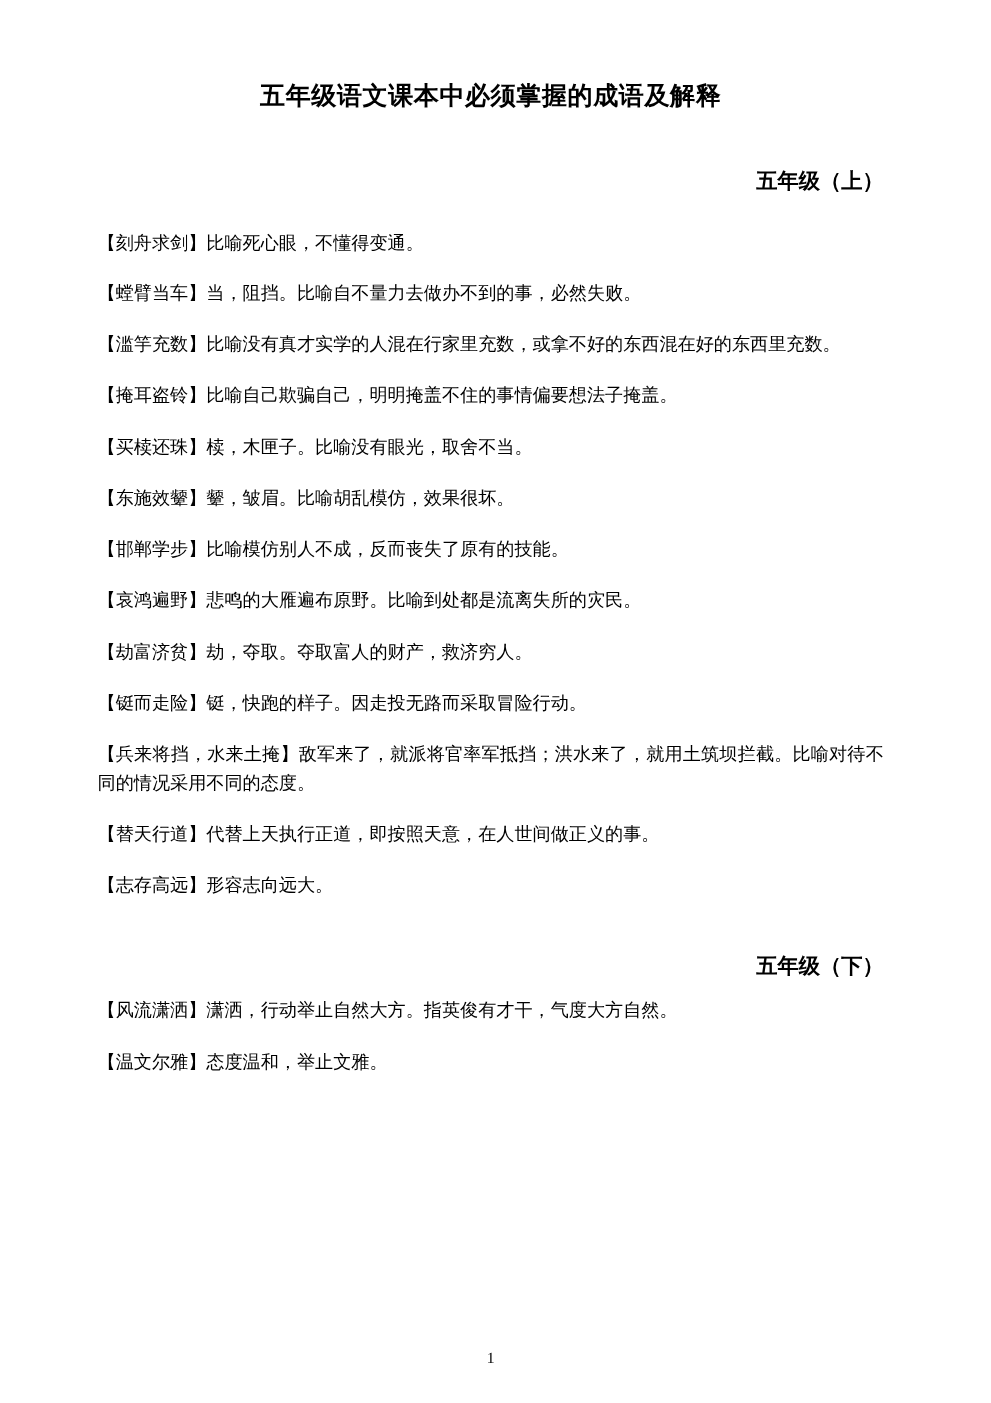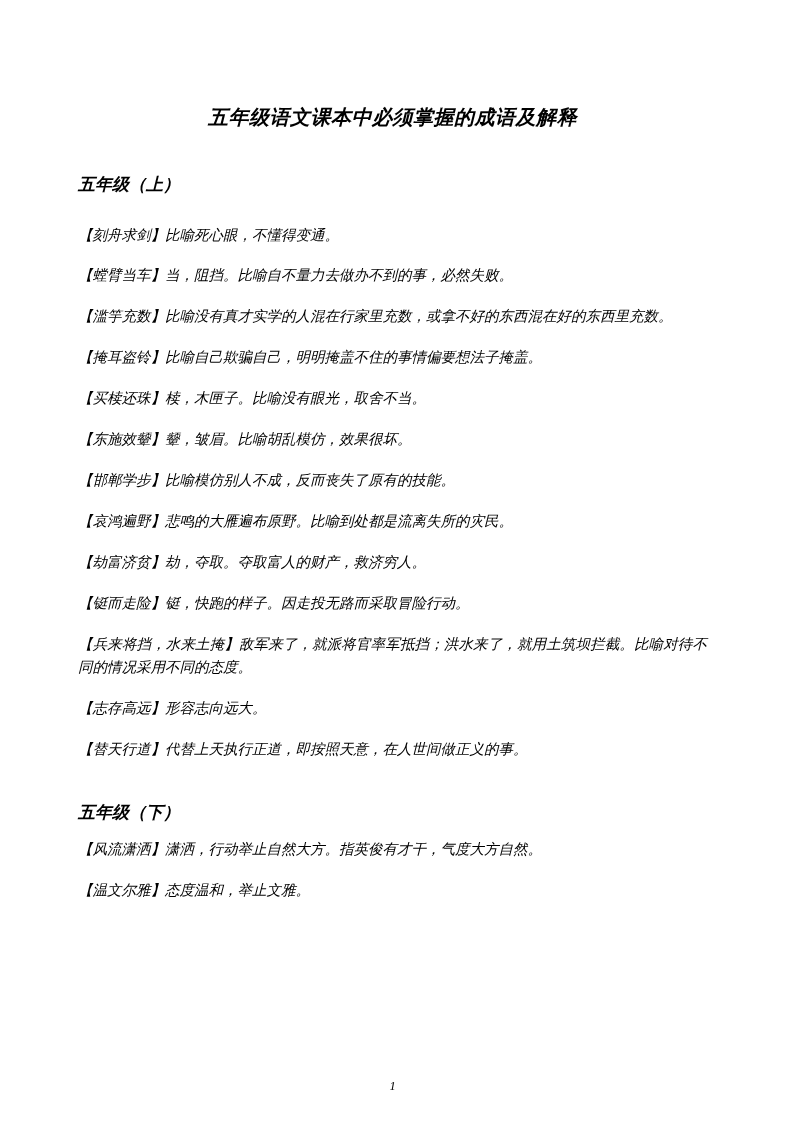--- a/index.html
+++ b/index.html
@@ -12,34 +12,33 @@
     height: 1122px;
     font-family: "Liberation Serif", "DejaVu Serif", serif;
     color: #000000;
     position: relative;
     overflow: hidden;
   }
   .page {
     box-sizing: border-box;
     width: 785px;
     height: 1122px;
-    padding: 96px 78px 40px 78px;
+    padding: 56px 78px 40px 78px;
     position: relative;
-    font-style: italic;
   }
   .doc-title {
     text-align: center;
     font-size: 20px;
     font-weight: bold;
     letter-spacing: 0.5px;
     margin: 6px 0 0 0;
     line-height: 1.5;
   }
   .section-heading {
-    text-align: left;
+    text-align: right;
     font-size: 17px;
     font-weight: bold;
     margin: 40px 0 0 0;
     line-height: 1.5;
   }
   .entry-list {
     margin-top: 26px;
   }
   .entry {
     font-size: 14.5px;
@@ -78,22 +77,22 @@
       <p class="entry">【螳臂当车】当，阻挡。比喻自不量力去做办不到的事，必然失败。</p>
       <p class="entry">【滥竽充数】比喻没有真才实学的人混在行家里充数，或拿不好的东西混在好的东西里充数。</p>
       <p class="entry">【掩耳盗铃】比喻自己欺骗自己，明明掩盖不住的事情偏要想法子掩盖。</p>
       <p class="entry">【买椟还珠】椟，木匣子。比喻没有眼光，取舍不当。</p>
       <p class="entry">【东施效颦】颦，皱眉。比喻胡乱模仿，效果很坏。</p>
       <p class="entry">【邯郸学步】比喻模仿别人不成，反而丧失了原有的技能。</p>
       <p class="entry">【哀鸿遍野】悲鸣的大雁遍布原野。比喻到处都是流离失所的灾民。</p>
       <p class="entry">【劫富济贫】劫，夺取。夺取富人的财产，救济穷人。</p>
       <p class="entry">【铤而走险】铤，快跑的样子。因走投无路而采取冒险行动。</p>
       <p class="entry">【兵来将挡，水来土掩】敌军来了，就派将官率军抵挡；洪水来了，就用土筑坝拦截。比喻对待不同的情况采用不同的态度。</p>
+      <p class="entry">【替天行道】代替上天执行正道，即按照天意，在人世间做正义的事。</p>
       <p class="entry">【志存高远】形容志向远大。</p>
-      <p class="entry">【替天行道】代替上天执行正道，即按照天意，在人世间做正义的事。</p>
     </div>
   </div>
 
   <div class="section section-2">
     <h2 class="section-heading">五年级（下）</h2>
     <div class="entry-list">
       <p class="entry">【风流潇洒】潇洒，行动举止自然大方。指英俊有才干，气度大方自然。</p>
       <p class="entry">【温文尔雅】态度温和，举止文雅。</p>
     </div>
   </div>

